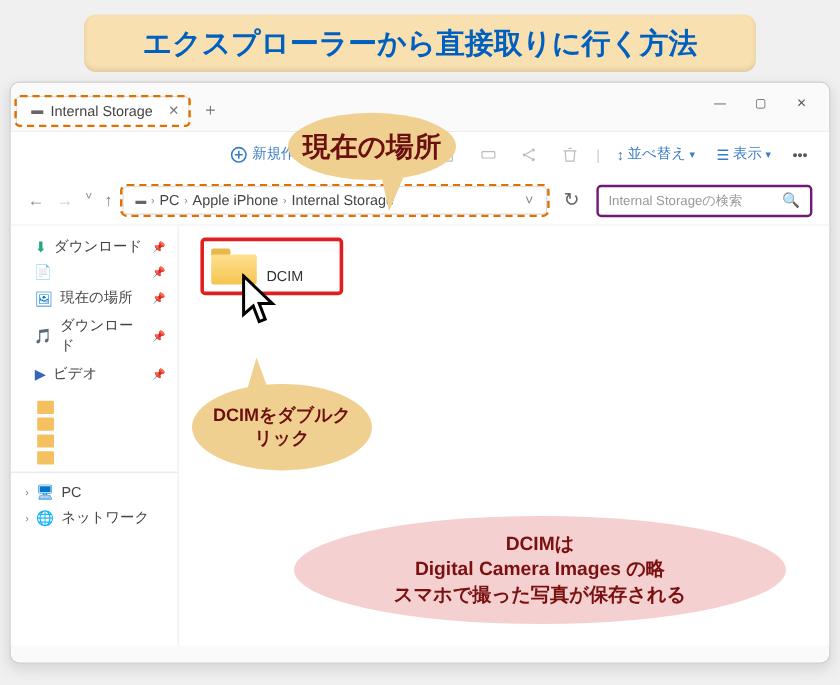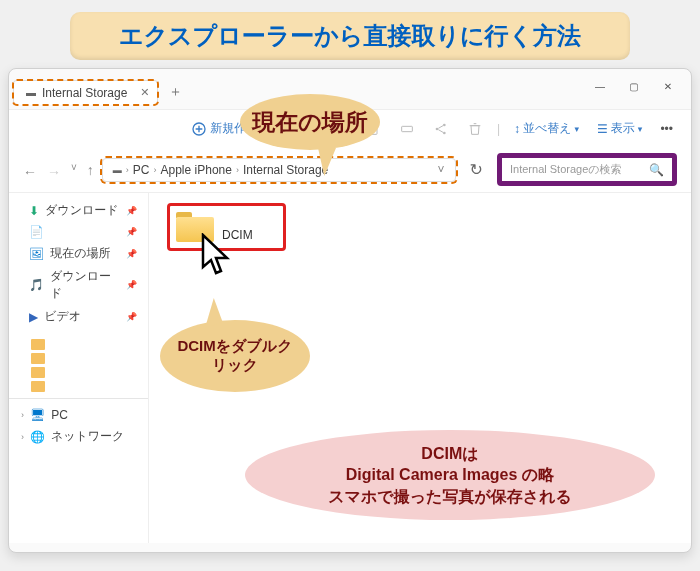--- a/index.html
+++ b/index.html
@@ -143,21 +143,21 @@
       display: flex;
       align-items: center;
       gap: 4px;
       position: relative;
     }
     .breadcrumb.dashed-orange { outline-offset: 0; }
     .refresh-btn { padding: 4px 6px; color: #666; cursor: pointer; }
     .down-caret { color: #888; margin-left: auto; }
     .search-box {
       width: 180px;
-      border: 5px solid #701a75;
+      border: 2px solid #701a75;
       border-radius: 4px;
       padding: 4px 8px;
       font-size: 11px;
       color: #999;
       display: flex;
       justify-content: space-between;
       align-items: center;
     }
     .search-box span.icon { color: #aaa; font-size: 12px; }
 

